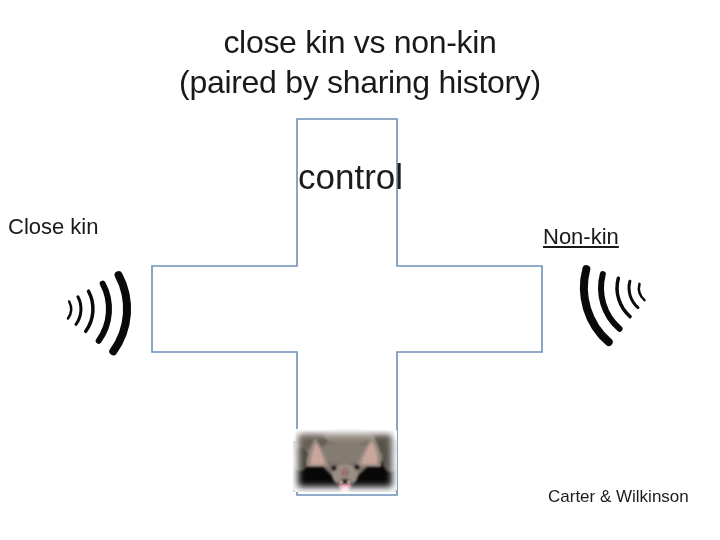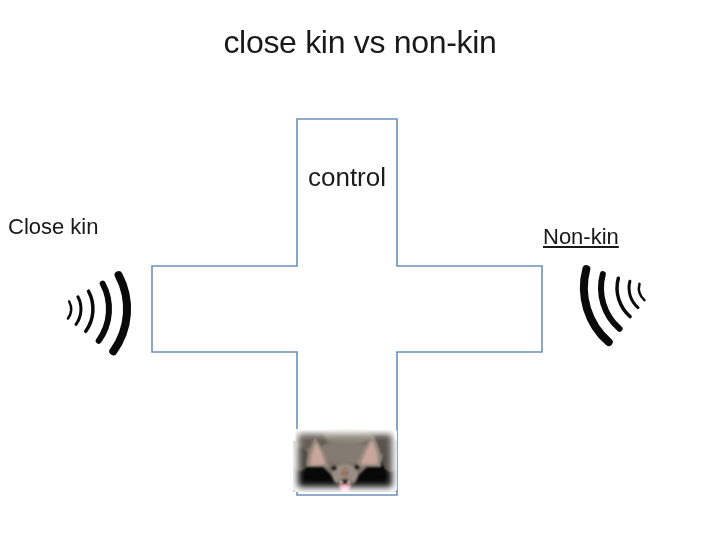--- a/index.html
+++ b/index.html
@@ -26,21 +26,21 @@
   .cross-svg {
     position: absolute;
     left: 0; top: 0;
     z-index: 1;
   }
   .control-label {
     position: absolute;
     left: 298px; top: 163px;
     width: 98px;
     text-align: center;
-    font-size: 26px;
+    font-size: 35px;
     line-height: 28px;
     color: #1c1c1c;
     z-index: 4;
   }
   .side-label {
     position: absolute;
     font-size: 22px;
     line-height: 34px;
     color: #191919;
     z-index: 4;
@@ -78,20 +78,21 @@
     z-index: 4;
   }
 </style>
 </head>
 <body>
 
 <div class="slide">
 
   <div class="title">
     <div>close kin vs non-kin</div>
+    <div>(paired by sharing history)</div>
   </div>
 
   <svg class="cross-svg" width="720" height="540" viewBox="0 0 720 540">
     <path d="M297,119 H397 V266 H542 V352 H397 V495 H297 V352 H152 V266 H297 Z" fill="#ffffff" stroke="#6d90ba" stroke-width="1.6"></path>
   </svg>
 
   <div class="control-label">control</div>
 
   <div class="side-label label-left">Close kin</div>
   <div class="side-label label-right">Non-kin</div>
@@ -145,15 +146,16 @@
         <ellipse cx="52" cy="55" rx="7.5" ry="5" fill="#27120f"></ellipse>
         <path d="M46.5,52 L48,56 L49.5,52 Z" fill="#e8e2d8"></path>
         <path d="M54.5,52 L56,56 L57.5,52 Z" fill="#e8e2d8"></path>
         <path d="M46,56 Q52,55 58,56 Q56,64 52,66 Q48,64 46,56 Z" fill="#df7287"></path>
         <ellipse cx="52" cy="60" rx="3" ry="3.5" fill="#f2a3b4"></ellipse>
       </g>
     </svg>
   </div>
 
   <div class="citation">
+    <div>Carter &amp; Wilkinson</div>
   </div>
 
 </div>
 
 </body></html>

